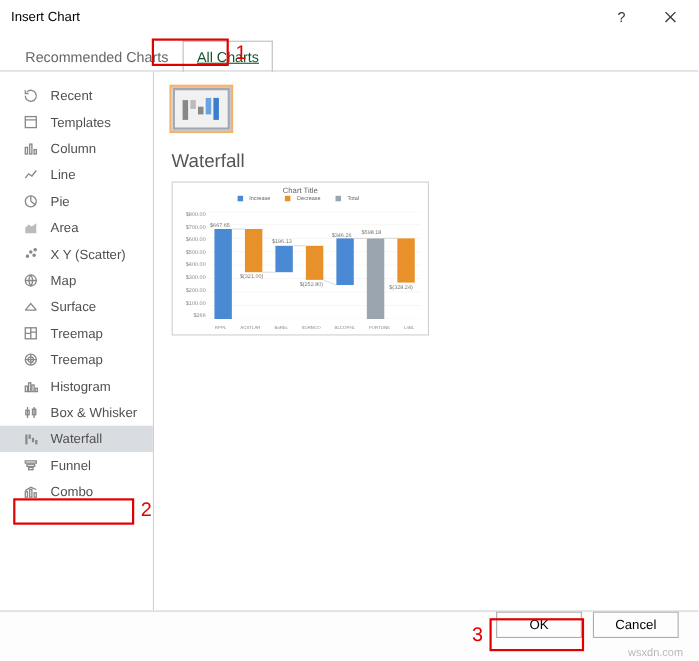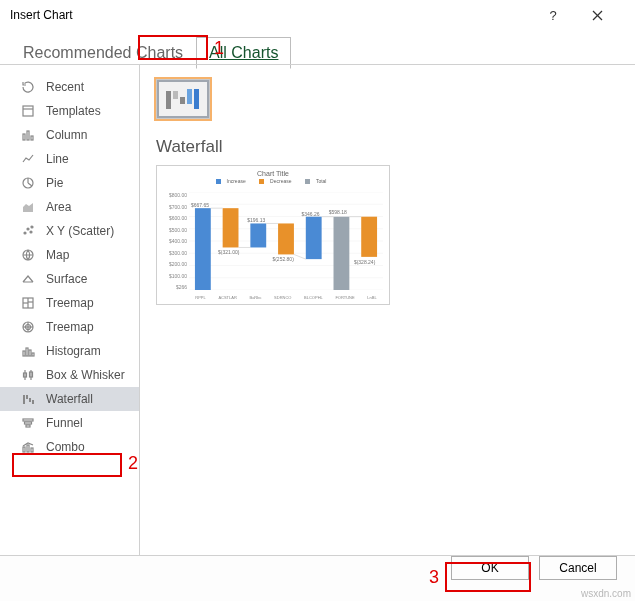--- a/index.html
+++ b/index.html
@@ -1,21 +1,21 @@
 <!DOCTYPE html>
 <html><head>
 <meta charset="utf-8">
 <style>
   * { box-sizing: border-box; font-family: "Segoe UI", Arial, sans-serif; }
   body { margin: 0; background: #fff; width: 635px; height: 601px; position: relative; }
-  .titlebar { height: 30px; display: flex; align-items: center; padding: 0 16px 0 10px; font-size: 12px; background: #fff; }
+  .titlebar { height: 30px; display: flex; align-items: center; padding: 0 4px 0 10px; font-size: 12px; background: #fff; }
   .titlebar .spacer { flex: 1; }
   .titlebar .tb-btn { width: 44px; height: 30px; display: flex; align-items: center; justify-content: center; font-size: 13px; color: #333; }
   .titlebar .tb-btn svg { stroke: #333; }
-  .tabs { display: flex; padding: 6px 10px 0 10px; gap: 0; font-size: 16px; }
+  .tabs { display: flex; padding: 6px 10px 0 10px; gap: 0; font-size: 13px; }
   .tab { padding: 6px 12px; border: 1px solid transparent; color: #666; position: relative; top: 1px; background: #fff; }
   .tab.active { border: 1px solid #bdbdbd; border-bottom: 1px solid #fff; color: #14532d; text-decoration: underline; }
   .callout { border: 2px solid #e00000; position: absolute; pointer-events: none; }
   .callnum { position: absolute; font-size: 18px; color: #e00000; font-weight: 400; }
   .body-area { position: absolute; top: 64px; bottom: 46px; left: 0; right: 0; border-top: 1px solid #d0d0d0; display: flex; }
   .sidebar { width: 140px; border-right: 1px solid #d0d0d0; overflow: hidden; padding-top: 10px; }
   .side-item { display: flex; align-items: center; gap: 10px; font-size: 12px; color: #505050; height: 24px; padding-left: 20px; cursor: default; }
   .side-item.selected { background: #d9dce1; }
   .side-item .ico { width: 16px; height: 16px; display: flex; align-items: center; justify-content: center; }
   .side-item .ico svg { stroke: #888; fill: none; stroke-width: 1.2; }
@@ -28,21 +28,21 @@
   .preview .ptitle { text-align: center; font-size: 7px; padding: 4px 0 1px 0; color: #666; }
   .preview .legend { text-align: center; font-size: 5px; color: #666; margin-bottom: 2px; }
   .preview .legend span { margin: 0 4px; }
   .sw { display: inline-block; width: 5px; height: 5px; margin-right: 2px; vertical-align: middle; }
   .plot { position: absolute; top: 26px; left: 32px; right: 6px; bottom: 14px; }
   .yaxis { position: absolute; top: 26px; left: 4px; bottom: 14px; width: 26px; font-size: 5px; color: #888; text-align: right; display: flex; flex-direction: column; justify-content: space-between; }
   .xaxis { position: absolute; bottom: 4px; left: 32px; right: 6px; display: flex; justify-content: space-around; font-size: 4px; color: #888; }
   .grid line { stroke: #eee; stroke-width: 0.5; }
   .footer { position: absolute; bottom: 0; left: 0; right: 0; height: 46px; border-top: 1px solid #d0d0d0; display: flex; justify-content: flex-end; gap: 10px; padding: 0 18px; background: #fdfdfd; }
   .btn { width: 78px; height: 24px; font-size: 12px; background: #fdfdfd; border: 1px solid #adadad; display: flex; align-items: center; justify-content: center; }
-  .watermark { position: absolute; bottom: 2px; right: 4px; font-size: 10px; color: #b8b8b8; }
+  .watermark { position: absolute; bottom: 2px; right: 14px; font-size: 10px; color: #b8b8b8; }
 </style>
 </head>
 <body>
 
 <div class="titlebar">
   <span>Insert Chart</span>
   <div class="spacer"></div>
   <div class="tb-btn">?</div>
   <div class="tb-btn">
     <svg width="11" height="11" viewBox="0 0 11 11">

